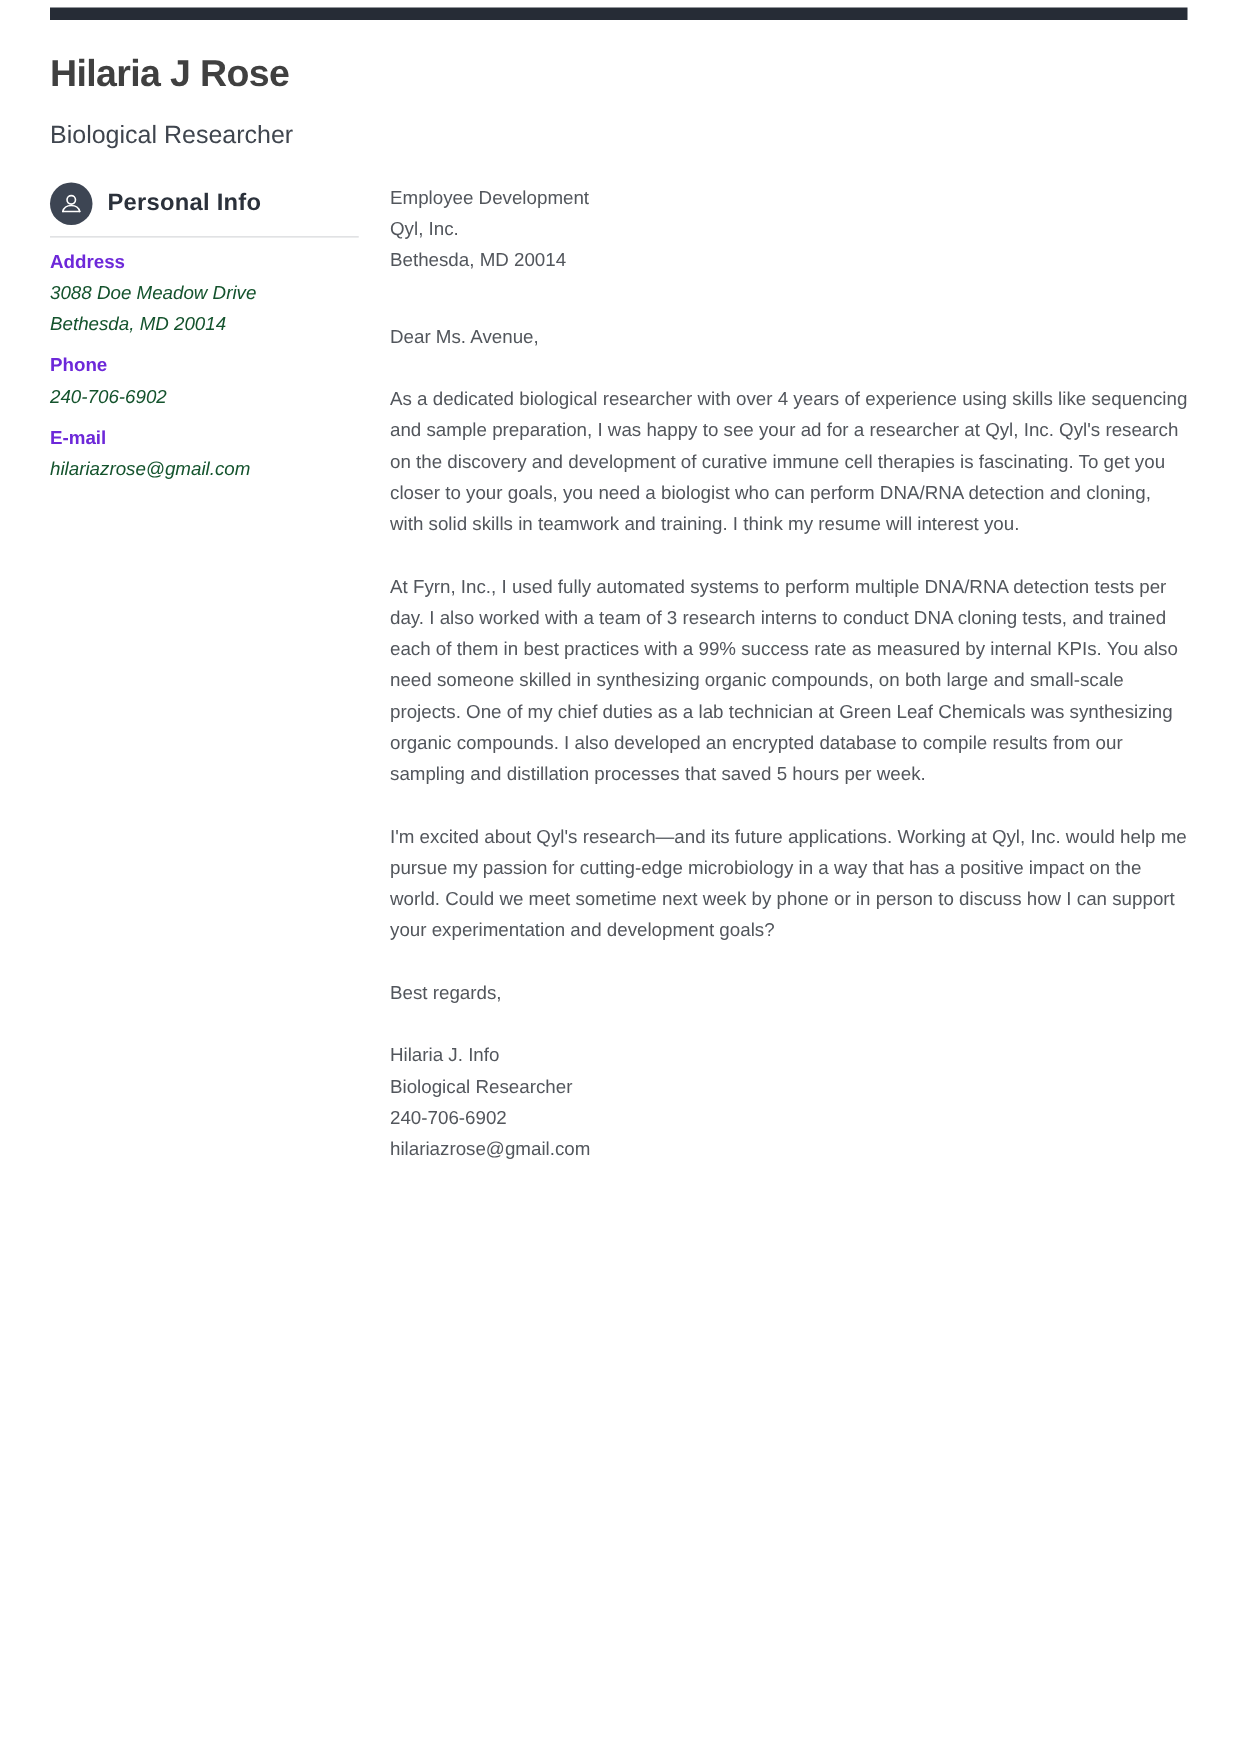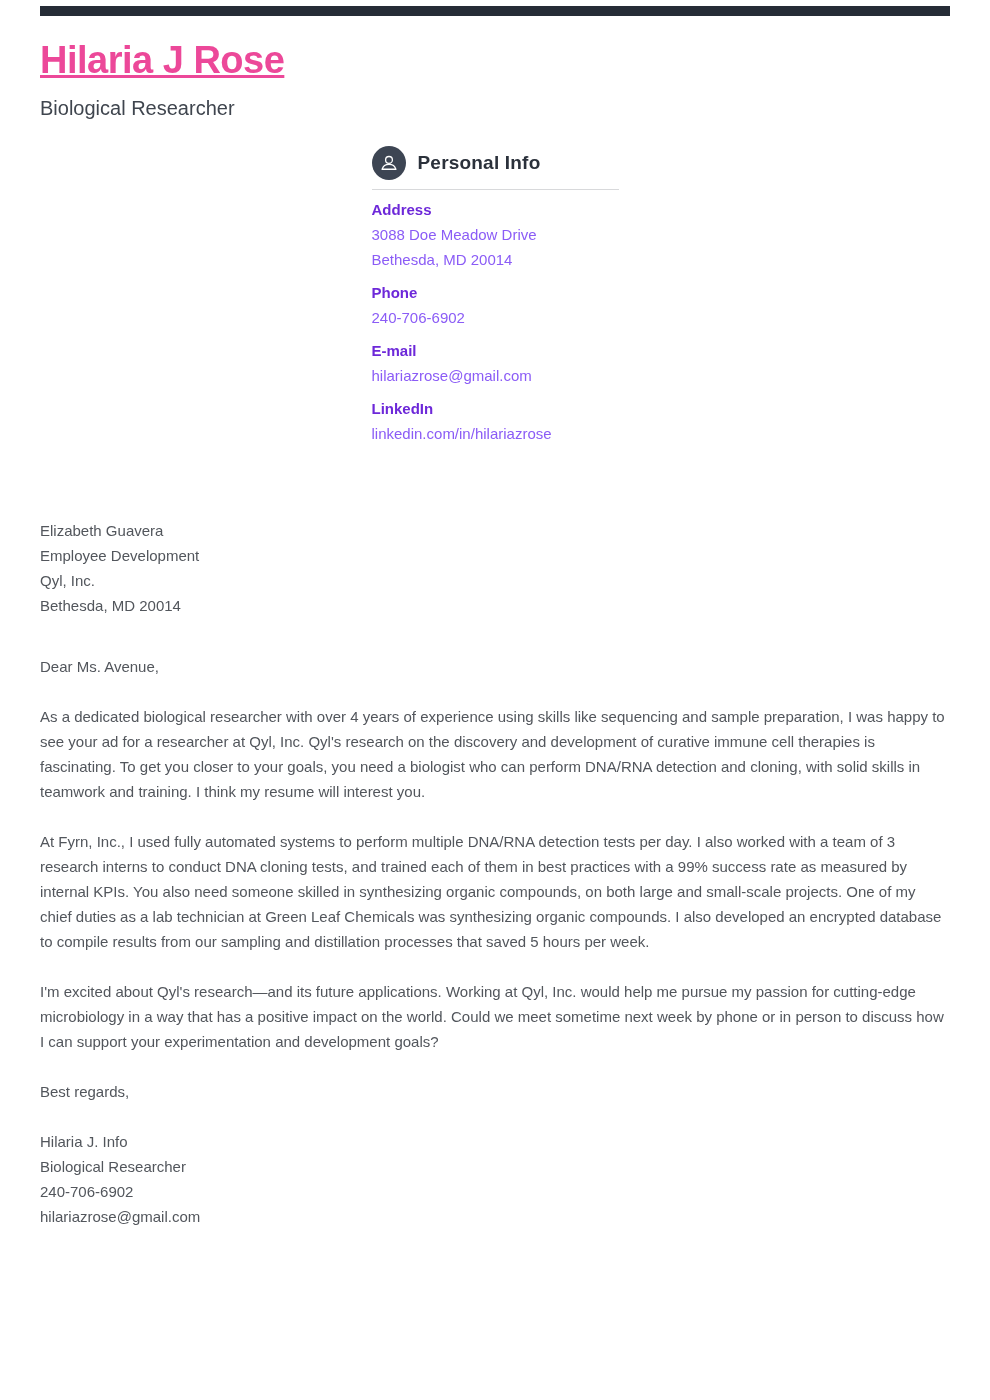--- a/index.html
+++ b/index.html
@@ -16,40 +16,38 @@
   .page { padding: 0 40px; }
 
   .top-bar {
     margin-top: 6px;
     height: 10px;
     background: #262c36;
   }
 
   h1.person-name {
     margin-top: 22px;
-    font-size: 38px;
+    font-size: 30px;
     line-height: 44px;
     font-weight: bold;
     letter-spacing: -0.5px;
-    color: #ec4899;
-    text-decoration: underline;
+    color: #404040;
   }
   .person-job-title {
     margin-top: 12px;
     font-size: 20px;
     line-height: 28px;
     color: #3f454e;
   }
 
   .columns {
     margin-top: 24px;
     display: flex;
-    gap: 64px;
-    align-items: center;
-    flex-direction: column;
+    gap: 25px;
+    align-items: flex-start;
   }
 
   
   .sidebar { width: 247px; flex-shrink: 0; }
   .sidebar-header { display: flex; align-items: center; gap: 12px; }
   .icon-circle {
     width: 34px; height: 34px;
     border-radius: 50%;
     background: #3d4553;
     display: inline-flex;
@@ -69,21 +67,21 @@
     border-top: 1px solid #d8d9db;
     margin: 9px 0 7px 0;
   }
   .info-group { margin-bottom: 8px; }
   .info-label {
     font-size: 15px;
     line-height: 25px;
     font-weight: bold;
     color: #6d28d9;
   }
-  .info-value { font-size: 15px; line-height: 25px; color: #8b5cf6; }
+  .info-value { font-size: 15px; line-height: 25px; color: #14532d; font-style: italic; }
 
   
   .main { flex: 1; font-size: 15px; line-height: 25px; color: #52565c; }
   .date-line { margin-bottom: 35px; }
   .recipient-block { margin-bottom: 36px; }
   .salutation { margin-bottom: 25px; }
   .para { margin-bottom: 25px; }
   .closing { margin-bottom: 25px; }
 </style>
 </head>
@@ -122,31 +120,26 @@
       <div class="info-group">
         <div class="info-label">Phone</div>
         <div class="info-value">240-706-6902</div>
       </div>
 
       <div class="info-group">
         <div class="info-label">E-mail</div>
         <div class="info-value">hilariazrose@gmail.com</div>
       </div>
 
-      <div class="info-group">
-        <div class="info-label">LinkedIn</div>
-        <div class="info-value">linkedin.com/in/hilariazrose</div>
-      </div>
     </aside>
 
     <section class="main">
 
 
       <div class="recipient-block">
-        <div>Elizabeth Guavera</div>
         <div>Employee Development</div>
         <div>Qyl, Inc.</div>
         <div>Bethesda, MD 20014</div>
       </div>
 
       <div class="salutation">Dear Ms. Avenue,</div>
 
       <p class="para">As a dedicated biological researcher with over 4 years of experience using skills like sequencing and sample preparation, I was happy to see your ad for a researcher at Qyl, Inc. Qyl's research on the discovery and development of curative immune cell therapies is fascinating. To get you closer to your goals, you need a biologist who can perform DNA/RNA detection and cloning, with solid skills in teamwork and training. I think my resume will interest you.</p>
       <p class="para">At Fyrn, Inc., I used fully automated systems to perform multiple DNA/RNA detection tests per day. I also worked with a team of 3 research interns to conduct DNA cloning tests, and trained each of them in best practices with a 99% success rate as measured by internal KPIs. You also need someone skilled in synthesizing organic compounds, on both large and small-scale projects. One of my chief duties as a lab technician at Green Leaf Chemicals was synthesizing organic compounds. I also developed an encrypted database to compile results from our sampling and distillation processes that saved 5 hours per week.</p>
       <p class="para">I'm excited about Qyl's research—and its future applications. Working at Qyl, Inc. would help me pursue my passion for cutting-edge microbiology in a way that has a positive impact on the world. Could we meet sometime next week by phone or in person to discuss how I can support your experimentation and development goals?</p>

